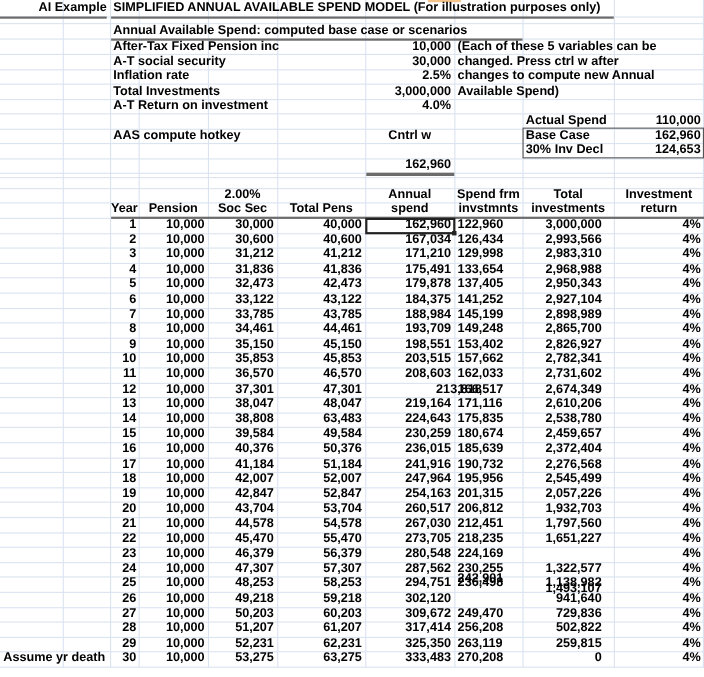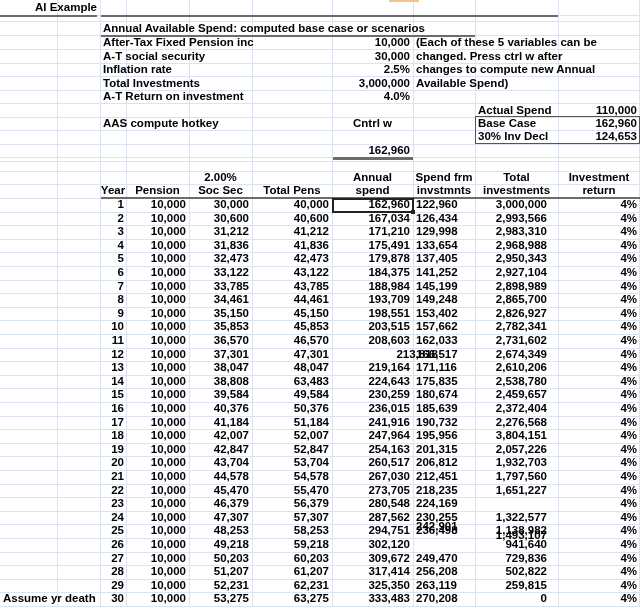--- a/index.html
+++ b/index.html
@@ -78,20 +78,21 @@
       <div class="gridh" style="top: 552px;"></div>
       <div class="gridh" style="top: 565px;"></div>
       <div class="gridh" style="top: 579px;"></div>
       <div class="gridh" style="top: 592px;"></div>
       <div class="gridh" style="top: 606px;"></div>
     </div>
 
   <div class="colhl" style="left:389px; width:30px;"></div>
 
   <div class="cell r" style="left:0; top:1px; width:97px;">AI Example</div>
+  <div class="cell l" style="left:103px; top:1px;">SIMPLIFIED ANNUAL AVAILABLE SPEND MODEL (For illustration purposes only)</div>
   <div class="thick" style="left:0; top:15px; width:97px; height:1.5px;"></div>
   <div class="thick" style="left:101px; top:15px; width:457px; height:1.5px;"></div>
 
   <div class="cell l" style="left:103px; top:22px;">Annual Available Spend: computed base case or scenarios</div>
   <div class="thick" style="left:101px; top:35px; width:374px; height:1.5px;"></div>
 
   <div id="inputs">
       <div class="cell l" style="left: 103px; top: 36px;">After-Tax Fixed Pension inc</div>
       <div class="cell r" style="left: 332px; top: 36px; width: 78px;">10,000</div>
       <div class="cell l" style="left: 416px; top: 36px;">(Each of these 5 variables can be</div>
@@ -315,21 +316,21 @@
         <div class="cell r" style="left: 475px; top: 416px; width: 72px;">2,276,568</div>
         <div class="cell r" style="left: 558px; top: 416px; width: 79px;">4%</div>
       </div>
       <div>
         <div class="cell r" style="left: 100px; top: 429px; width: 24px;">18</div>
         <div class="cell r" style="left: 126px; top: 429px; width: 60px;">10,000</div>
         <div class="cell r" style="left: 189px; top: 429px; width: 60px;">42,007</div>
         <div class="cell r" style="left: 252px; top: 429px; width: 77px;">52,007</div>
         <div class="cell r" style="left: 332px; top: 429px; width: 78px;">247,964</div>
         <div class="cell l" style="left: 416px; top: 429px;">195,956</div>
-        <div class="cell r" style="left: 475px; top: 429px; width: 72px;">3,804,151</div>
+        <div class="cell r" style="left: 475px; top: 429px; width: 72px;">2,545,499</div>
         <div class="cell r" style="left: 558px; top: 429px; width: 79px;">4%</div>
       </div>
       <div>
         <div class="cell r" style="left: 100px; top: 443px; width: 24px;">19</div>
         <div class="cell r" style="left: 126px; top: 443px; width: 60px;">10,000</div>
         <div class="cell r" style="left: 189px; top: 443px; width: 60px;">42,847</div>
         <div class="cell r" style="left: 252px; top: 443px; width: 77px;">52,847</div>
         <div class="cell r" style="left: 332px; top: 443px; width: 78px;">254,163</div>
         <div class="cell l" style="left: 416px; top: 443px;">201,315</div>
         <div class="cell r" style="left: 475px; top: 443px; width: 72px;">2,057,226</div>

